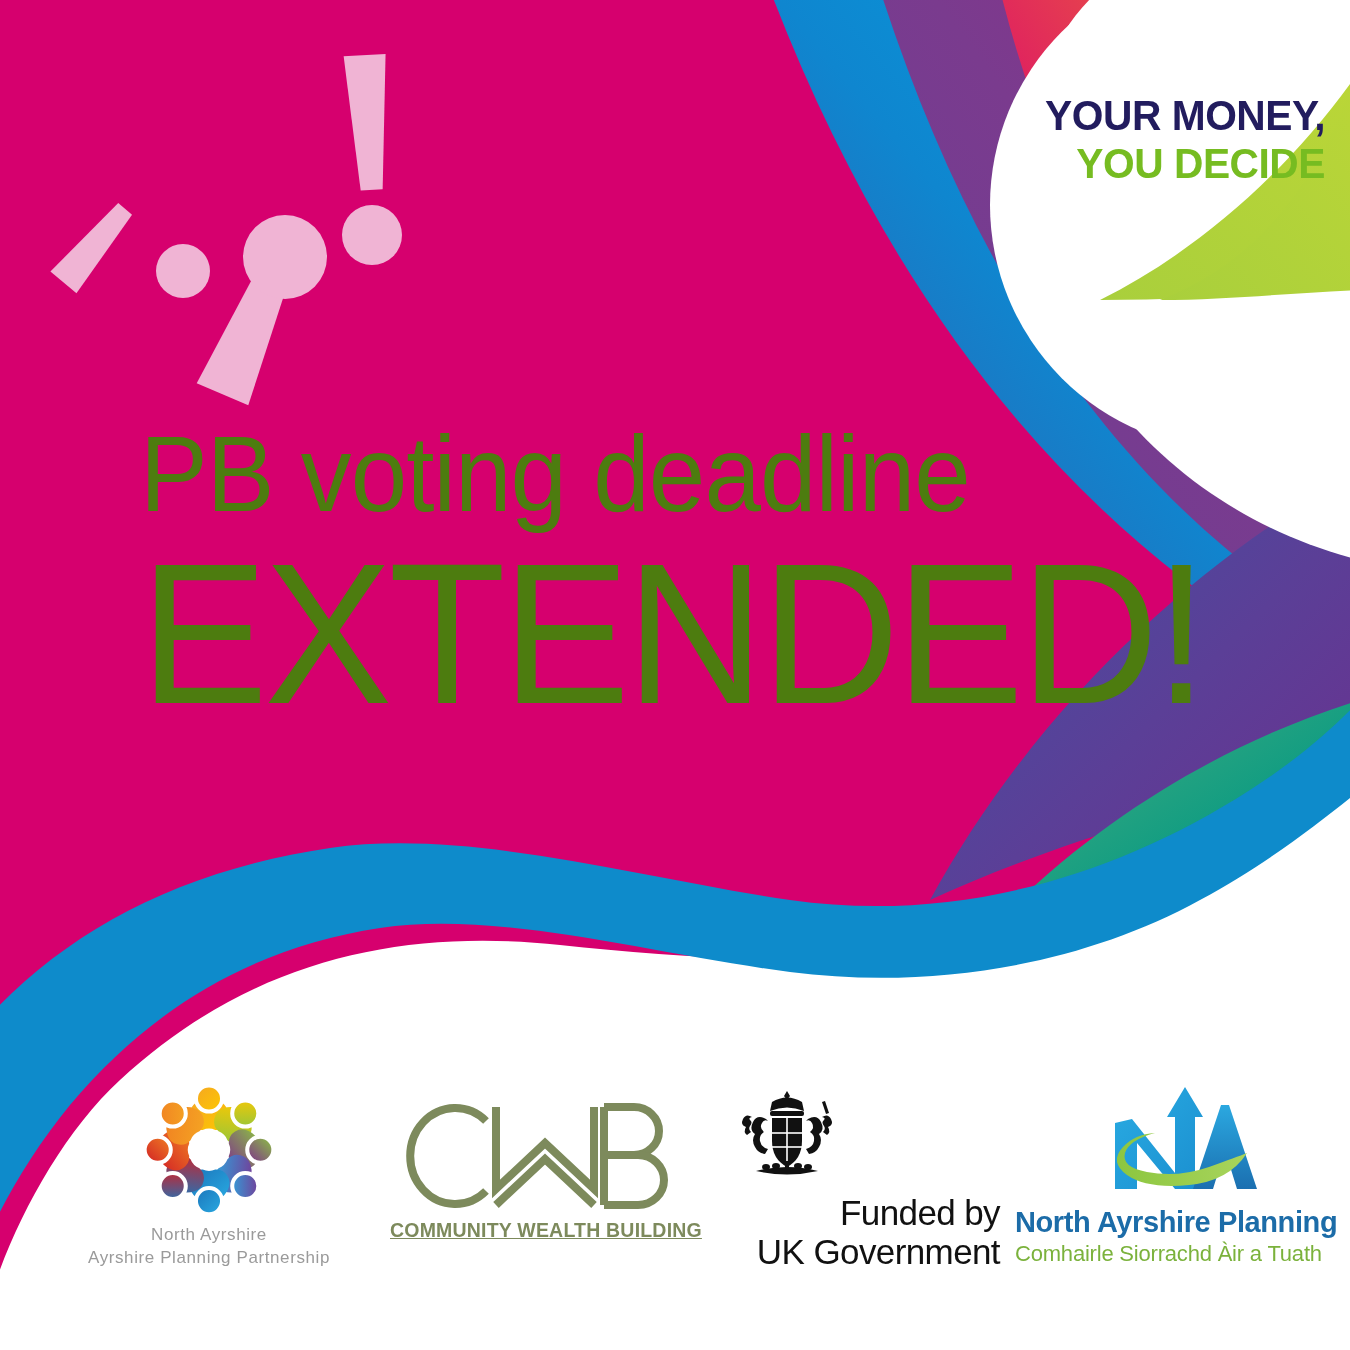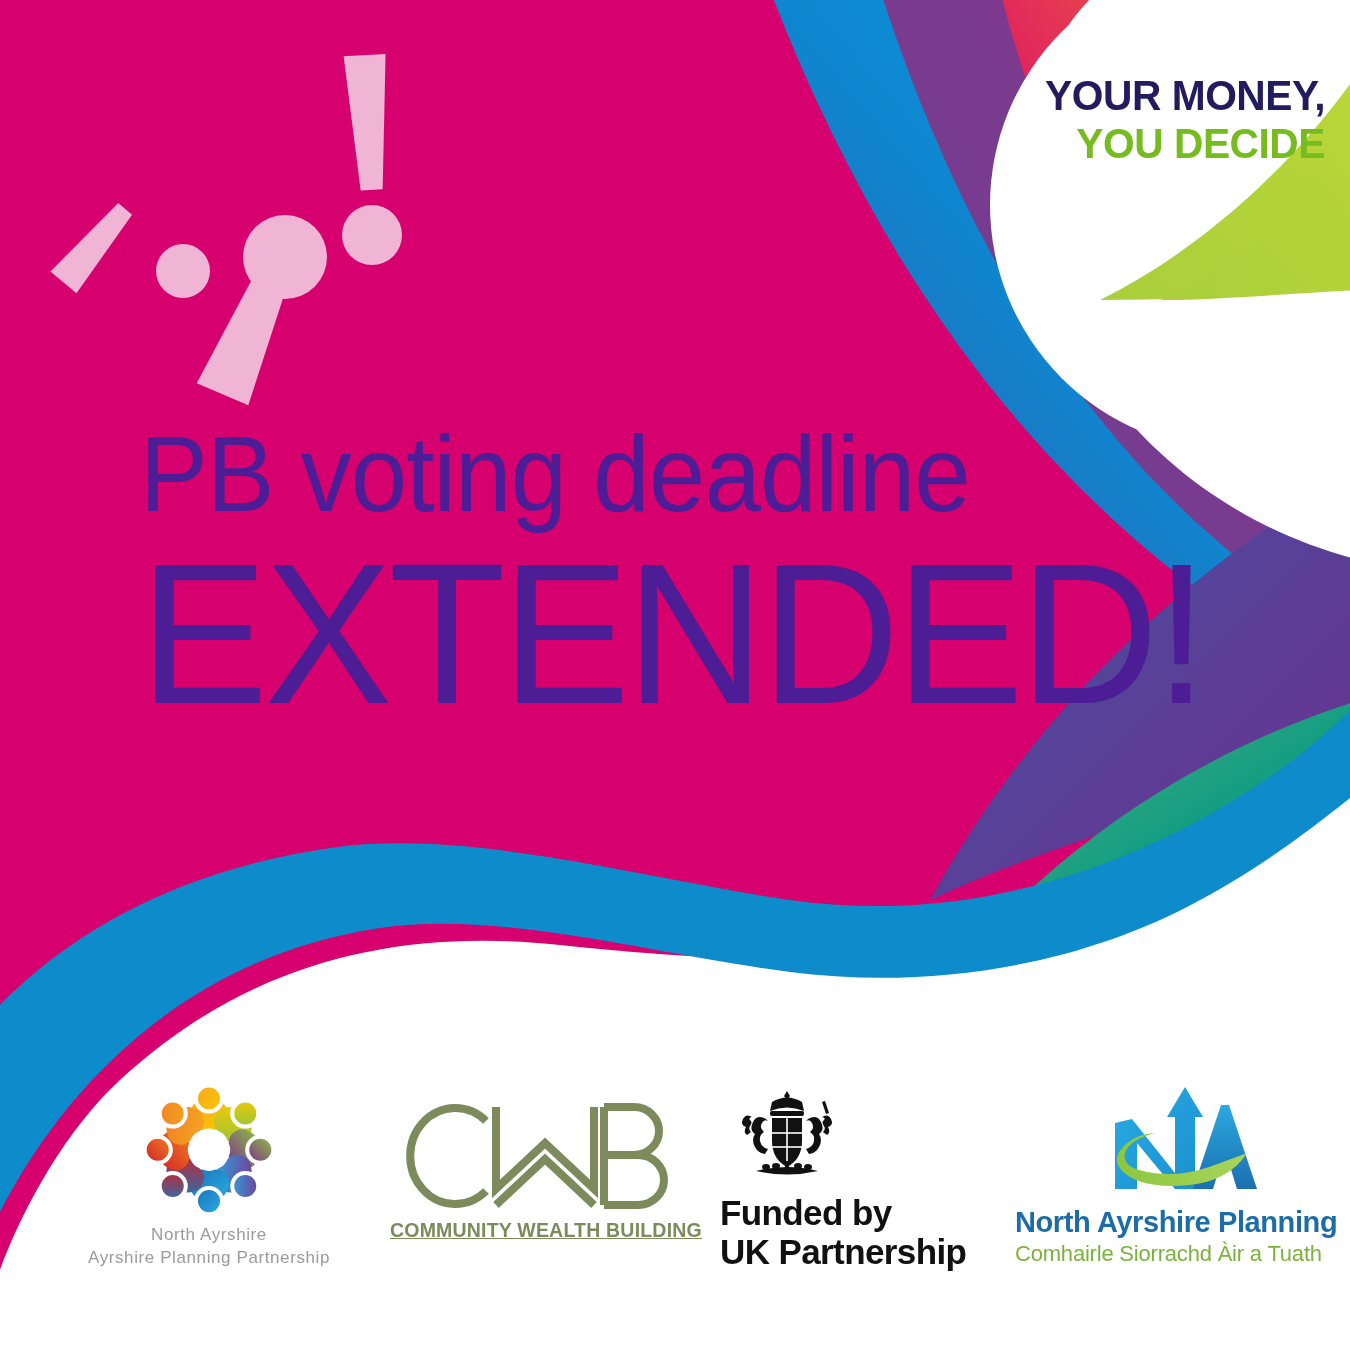--- a/index.html
+++ b/index.html
@@ -10,36 +10,36 @@
   }
   #poster{
     position:relative;width:1350px;height:1350px;overflow:hidden;background:#ffffff;
   }
   .layer{position:absolute;top:0;left:0;width:1350px;height:1350px;}
   svg.layer{display:block;}
 
   
   #headline{
     position:absolute;left:140px;top:420px;width:960px;
-    color:#4c1d95;line-height:1;
+    color:#4d7c0f;line-height:1;
   }
   #headline .l1{
     font-size:108px;font-weight:300;letter-spacing:-1px;
     display:block;white-space:nowrap;
     transform:scaleX(.94);transform-origin:left center;
   }
   #headline .l2{
     font-size:200px;font-weight:300;letter-spacing:-4px;
     display:block;white-space:nowrap;margin-top:6px;
     transform:scaleX(.96);transform-origin:left center;
   }
 
   
   #strap{
-    position:absolute;left:995px;top:74px;width:330px;text-align:right;
+    position:absolute;left:995px;top:94px;width:330px;text-align:right;
     line-height:1.05;
   }
   #strap .s1{
     display:block;font-size:42px;font-weight:bold;color:#221C5E;
     letter-spacing:-.5px;white-space:nowrap;
     transform:scaleX(.97);transform-origin:right center;
   }
   #strap .s2{
     display:block;font-size:42px;font-weight:bold;color:#76BC21;
     letter-spacing:-.5px;white-space:nowrap;margin-top:4px;
@@ -65,22 +65,22 @@
   #logo-cwb .mark{width:300px;height:125px;display:block;}
   #logo-cwb .cap{
     margin-top:1px;font-size:19.5px;color:#7d8a5c;font-weight:bold;
     letter-spacing:.2px;white-space:nowrap;text-decoration:underline;
   }
 
   
   #logo-ukg{left:720px;top:12px;width:280px;text-align:left;}
   #logo-ukg .mark{width:110px;height:100px;display:block;margin-left:12px;}
   #logo-ukg .cap{
-    margin-top:6px;font-size:35px;color:#111111;font-weight:bold;
-    line-height:1.12;letter-spacing:-.6px;
+    margin-top:6px;font-size:35px;color:#111111;font-weight:normal;
+    line-height:1.12;letter-spacing:-.6px;text-align:right;
   }
 
   
   #logo-nac{left:1015px;top:6px;width:300px;}
   #logo-nac .mark{width:300px;height:125px;display:block;}
   #logo-nac .cap1{
     font-size:29px;color:#1C6CA8;font-weight:bold;letter-spacing:-.4px;
     white-space:nowrap;
   }
   #logo-nac .cap2{
@@ -325,21 +325,21 @@
             <ellipse cx="34" cy="80" rx="4" ry="3"></ellipse>
             <ellipse cx="44" cy="79" rx="4" ry="3"></ellipse>
             <ellipse cx="66" cy="79" rx="4" ry="3"></ellipse>
             <ellipse cx="76" cy="80" rx="4" ry="3"></ellipse>
             <rect x="53" y="74" width="4" height="9"></rect>
           </g>
         </g>
       </svg>
       <div class="cap">
         <div>Funded by</div>
-        <div>UK Partnership</div>
+        <div>UK Government</div>
       </div>
     </div>
 
     <div class="logo" id="logo-nac">
       <svg class="mark" viewBox="0 0 300 125">
         <defs>
           <linearGradient id="nacA" x1="0" y1="1" x2="0" y2="0">
             <stop offset="0" stop-color="#1B6FB0"></stop>
               <stop offset="1" stop-color="#2BA8E0"></stop>
           </linearGradient>

